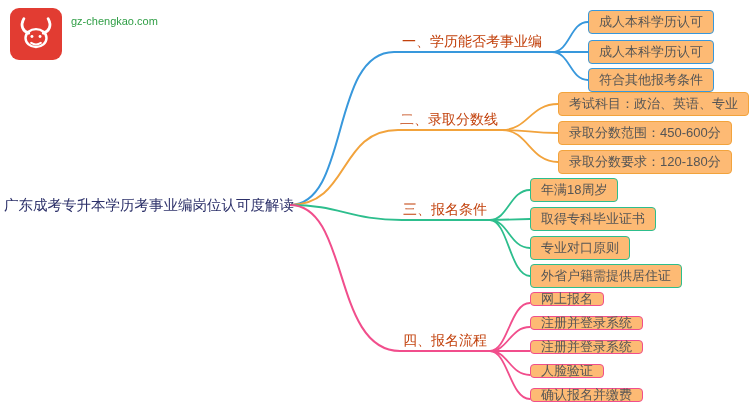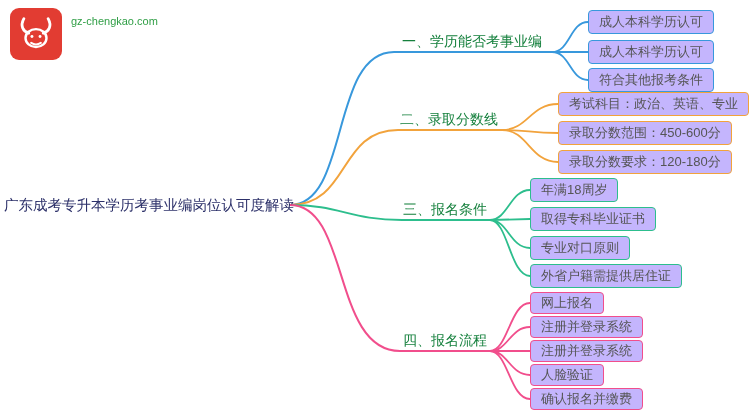--- a/index.html
+++ b/index.html
@@ -14,24 +14,24 @@
   .logo{position:absolute;left:10px;top:8px;display:flex;gap:9px;align-items:flex-start}
   .logo-box{width:52px;height:52px;background:#e23c32;border-radius:9px;
     display:flex;align-items:center;justify-content:center;flex:0 0 auto}
   .logo-text{padding-top:6px}
   .brand{font-size:15px;font-weight:bold;color:#2f9e45;letter-spacing:1px;white-space:nowrap}
   .domain{font-size:11px;color:#2f9e45;margin-top:1px}
 
   
   .root{position:absolute;left:4px;top:195px;width:288px;font-size:14.5px;font-weight:normal;
     color:#2c3069;line-height:20px;white-space:nowrap}
-  .branch{position:absolute;font-size:14px;color:#15803d;text-align:center;line-height:20px;white-space:nowrap}
+  .branch{position:absolute;font-size:14px;color:#c2410c;text-align:center;line-height:20px;white-space:nowrap}
   .leaf{position:absolute;height:24px;display:flex;align-items:center;padding:0 10px;
-    border:1px solid #999;border-radius:4px;background:#c4b5fd;font-size:13px;color:#555;white-space:nowrap}
-  .leaf.small{height:22px}
+    border:1px solid #999;border-radius:4px;background:#fdba74;font-size:13px;color:#555;white-space:nowrap}
+  .leaf.small{height:14px}
   .c0{border-color:#3898dc}
   .c1{border-color:#f2a33c}
   .c2{border-color:#2dbe8d}
   .c3{border-color:#f14e8c}
 </style>
 </head>
 <body>
 
 <svg class="links" viewBox="0 0 750 410" fill="none">
 

